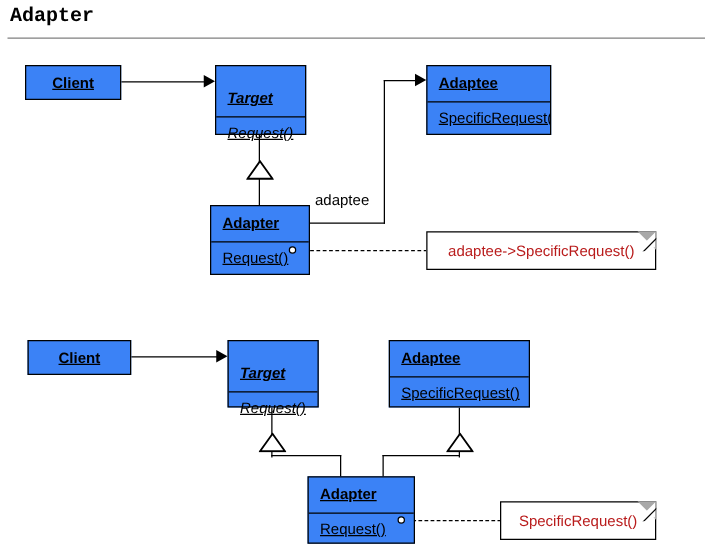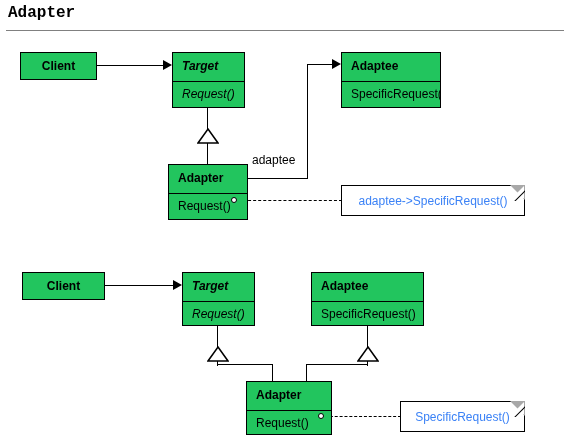--- a/index.html
+++ b/index.html
@@ -44,40 +44,42 @@
     top: 0;
     width: 570px;
     height: 441px;
   }
 
   
   .uml-class {
     position: absolute;
     box-sizing: border-box;
     border: 1.5px solid #000000;
-    background: #22c55e;
+    background: #3b82f6;
     z-index: 5;
+    text-decoration: underline;
   }
   .uml-class .cls-name {
     box-sizing: border-box;
     height: 28px;
     line-height: 27px;
     padding-left: 9px;
     font-size: 12px;
     font-weight: bold;
     color: #000000;
     white-space: nowrap;
     overflow: hidden;
   }
   .uml-class .cls-name.center {
     text-align: center;
     padding-left: 0;
   }
   .uml-class .cls-name.abstract {
     font-style: italic;
+    margin-top: 12px;
   }
   .uml-class .cls-sep {
     height: 0;
     border-top: 1.5px solid #000000;
   }
   .uml-class .cls-ops {
     box-sizing: border-box;
     height: 26px;
     line-height: 25px;
     padding-left: 9px;
@@ -110,21 +112,21 @@
     border: 1.5px solid #000000;
     background: #ffffff;
   }
   .uml-note .note-text {
     position: absolute;
     left: 0; right: 0;
     top: 50%;
     transform: translateY(-50%);
     text-align: center;
     font-size: 12px;
-    color: #3b82f6;
+    color: #b91c1c;
     white-space: nowrap;
   }
   
   .uml-note .note-fold-gray {
     position: absolute;
     top: 0;
     right: 0;
     width: 0; height: 0;
     border-top: 15px solid #a8a8a8;
     border-left: 15px solid transparent;

